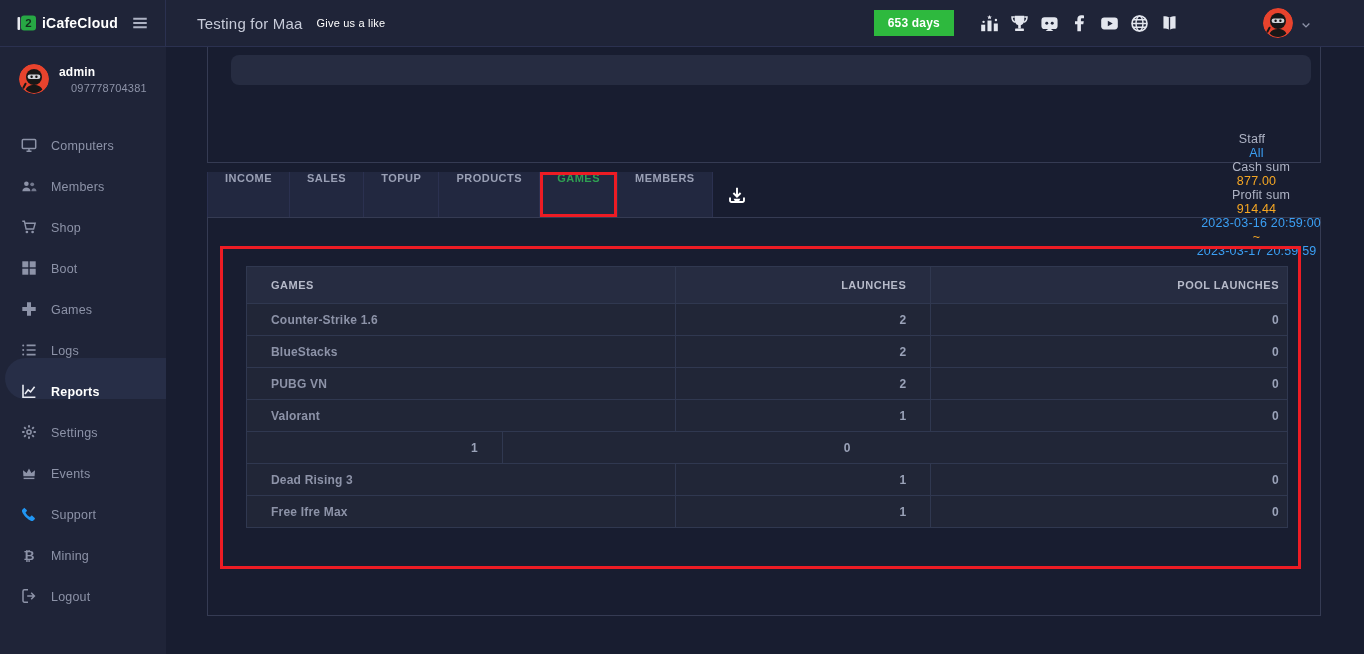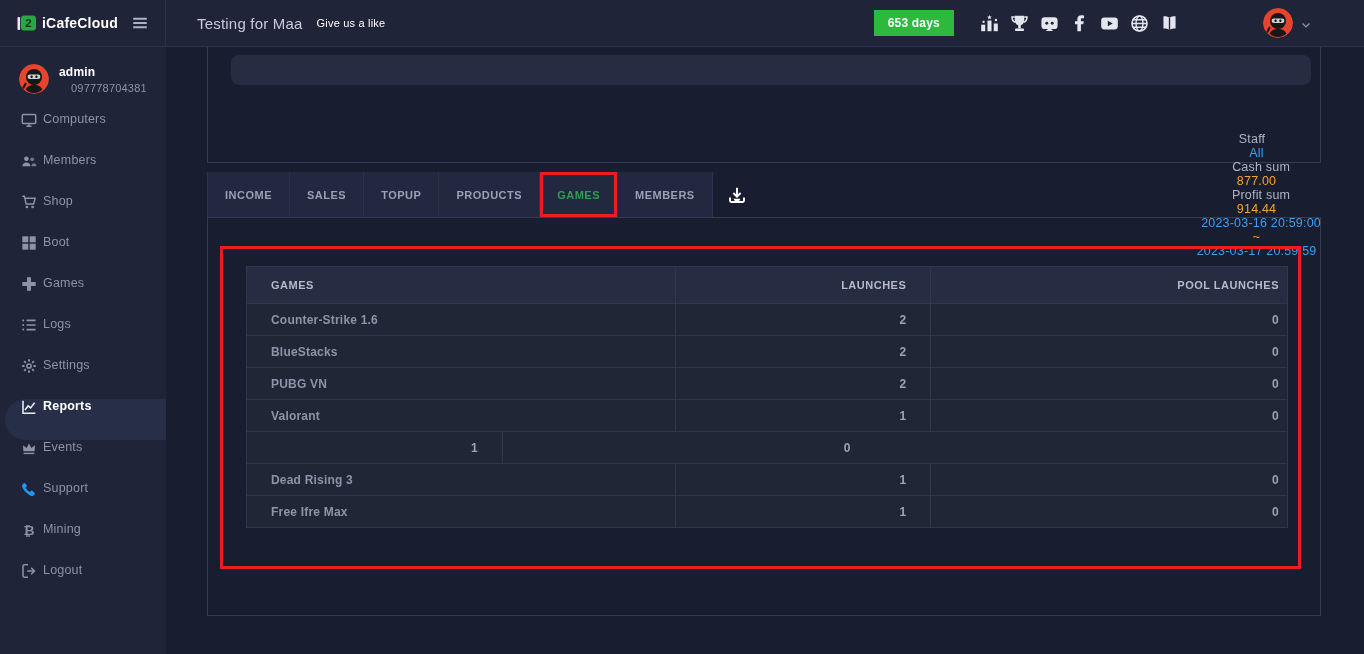--- a/index.html
+++ b/index.html
@@ -26,33 +26,33 @@
   .social-btn svg { width:19px; height:19px; }
   .avatar-wrap { margin-left:84px; display:flex; align-items:center; gap:7px; cursor:pointer; }
   .avatar { width:30px; height:30px; border-radius:50%; overflow:hidden; display:block; }
   .chev { width:12px; height:12px; color:#8d93a8; }
   
   .layout { display:flex; height:607px; }
   .sidebar { width:166px; background:#1f2438; padding-top:13px; flex:none; }
   .user { display:flex; align-items:center; gap:10px; padding:4px 0 18px 19px; }
   .user-name { font-size:12px; font-weight:bold; color:#fff; }
   .user-phone { font-size:11px; color:#8d93a8; margin-top:3px;margin-left:12px; }
-  .nav-item { height:41px; display:flex; align-items:flex-start; gap:6px; padding-left:21px; color:#8d93a8; font-size:12.5px; cursor:pointer; }
+  .nav-item { height:41px; display:flex; align-items:flex-end; gap:14px; padding-left:21px; color:#8d93a8; font-size:12.5px; cursor:pointer; }
   .nav-icon { width:16px; height:16px; display:flex; flex:none; }
   .nav-icon svg { width:16px; height:16px; }
   .nav-item.active { background:#272e47; border-radius:22px 0 0 22px; margin-left:5px; padding-left:16px; }
   .nav-item.active .nav-label { color:#fff; font-weight:bold; }
   .nav-item.active .nav-icon { color:#e8eaf2; }
   
   .main { position:relative; flex:1; background:#181d30; }
   .panel-top { position:absolute; left:41px; top:0; width:1114px; height:116px;
     border:1px solid rgba(130,140,175,.28); border-top:none; }
   .mini-rect { position:absolute; left:23px; top:8px; width:1080px; height:30px; background:#262c41; border-radius:8px; }
   .tabs-row { position:absolute; left:41px; top:125px; width:1114px; height:45px; display:flex; align-items:stretch; }
-  .tab { background:#222840; border-right:1px solid #2b3150; display:flex; align-items:center;
+  .tab { background:#222840; border-right:1px solid #2b3150; display:flex; 
     padding:0 17px; font-size:11px; font-weight:bold; color:#9aa0b5; letter-spacing:.5px; position:relative; cursor:pointer; }
   .tab:first-child { border-left:1px solid #2b3150; }
   .tab-annotation { position:absolute; inset:0; border:3px solid #ed1c24; pointer-events:none; }
   .download-btn { align-self:center; margin-left:15px; width:18px; height:18px; color:#fff; cursor:pointer; flex:none; }
   .download-btn svg { width:18px; height:18px; }
   .filters { margin-left:auto; align-self:center; display:flex; align-items:center; font-size:12.5px; color:#aeb3c4; white-space:nowrap;flex-direction:column; }
   .filters .lbl { margin-left:18px; }
   .filters .lbl:first-child { margin-left:0; }
   .filters .val { margin-left:9px; }
   .f-blue { color:#3b9ff3; cursor:pointer; }
@@ -237,37 +237,37 @@
           <span class="nav-icon">
             <svg viewBox="0 0 16 16" width="16" height="16">
               <path d="M5.6 3.4h9M5.6 8h9M5.6 12.6h9" stroke="currentColor" stroke-width="1.6"></path>
               <circle cx="2.2" cy="3.4" r="1" fill="currentColor"></circle>
               <circle cx="2.2" cy="8" r="1" fill="currentColor"></circle>
               <circle cx="2.2" cy="12.6" r="1" fill="currentColor"></circle>
             </svg>
           </span>
           <span class="nav-label">Logs</span>
         </div>
+        <div class="nav-item active">
+          <span class="nav-icon">
+            <svg viewBox="0 0 16 16" width="16" height="16">
+              <path d="M2 1.8v12.4h12.4" stroke="currentColor" stroke-width="1.6" fill="none"></path>
+              <path d="M4 11l3.1-4.2 2.5 2.1 4-5.2" stroke="currentColor" stroke-width="1.6" fill="none"></path>
+            </svg>
+          </span>
+          <span class="nav-label">Reports</span>
+        </div>
         <div class="nav-item">
           <span class="nav-icon">
             <svg viewBox="0 0 16 16" width="16" height="16">
               <circle cx="8" cy="8" r="2.1" fill="none" stroke="currentColor" stroke-width="1.5"></circle>
               <path d="M8 1.2v2.3M8 12.5v2.3M1.2 8h2.3M12.5 8h2.3M3.2 3.2l1.6 1.6M11.2 11.2l1.6 1.6M12.8 3.2l-1.6 1.6M4.8 11.2l-1.6 1.6" stroke="currentColor" stroke-width="1.9"></path>
             </svg>
           </span>
           <span class="nav-label">Settings</span>
-        </div>
-        <div class="nav-item active">
-          <span class="nav-icon">
-            <svg viewBox="0 0 16 16" width="16" height="16">
-              <path d="M2 1.8v12.4h12.4" stroke="currentColor" stroke-width="1.6" fill="none"></path>
-              <path d="M4 11l3.1-4.2 2.5 2.1 4-5.2" stroke="currentColor" stroke-width="1.6" fill="none"></path>
-            </svg>
-          </span>
-          <span class="nav-label">Reports</span>
         </div>
         <div class="nav-item">
           <span class="nav-icon">
             <svg viewBox="0 0 16 16" width="16" height="16">
               <path d="M2.4 11.3L2 5.3l3.6 2.6L8 3.4l2.4 4.5L14 5.3l-.4 6z" fill="currentColor"></path>
               <path d="M2.6 13.4h10.8" stroke="currentColor" stroke-width="1.4"></path>
             </svg>
           </span>
           <span class="nav-label">Events</span>
         </div>

